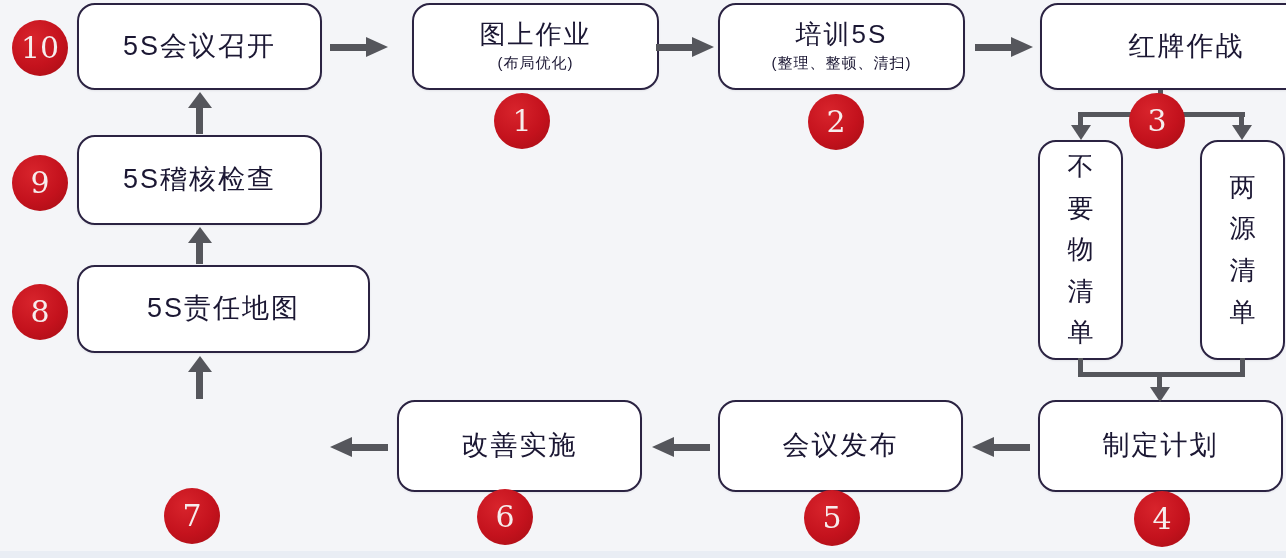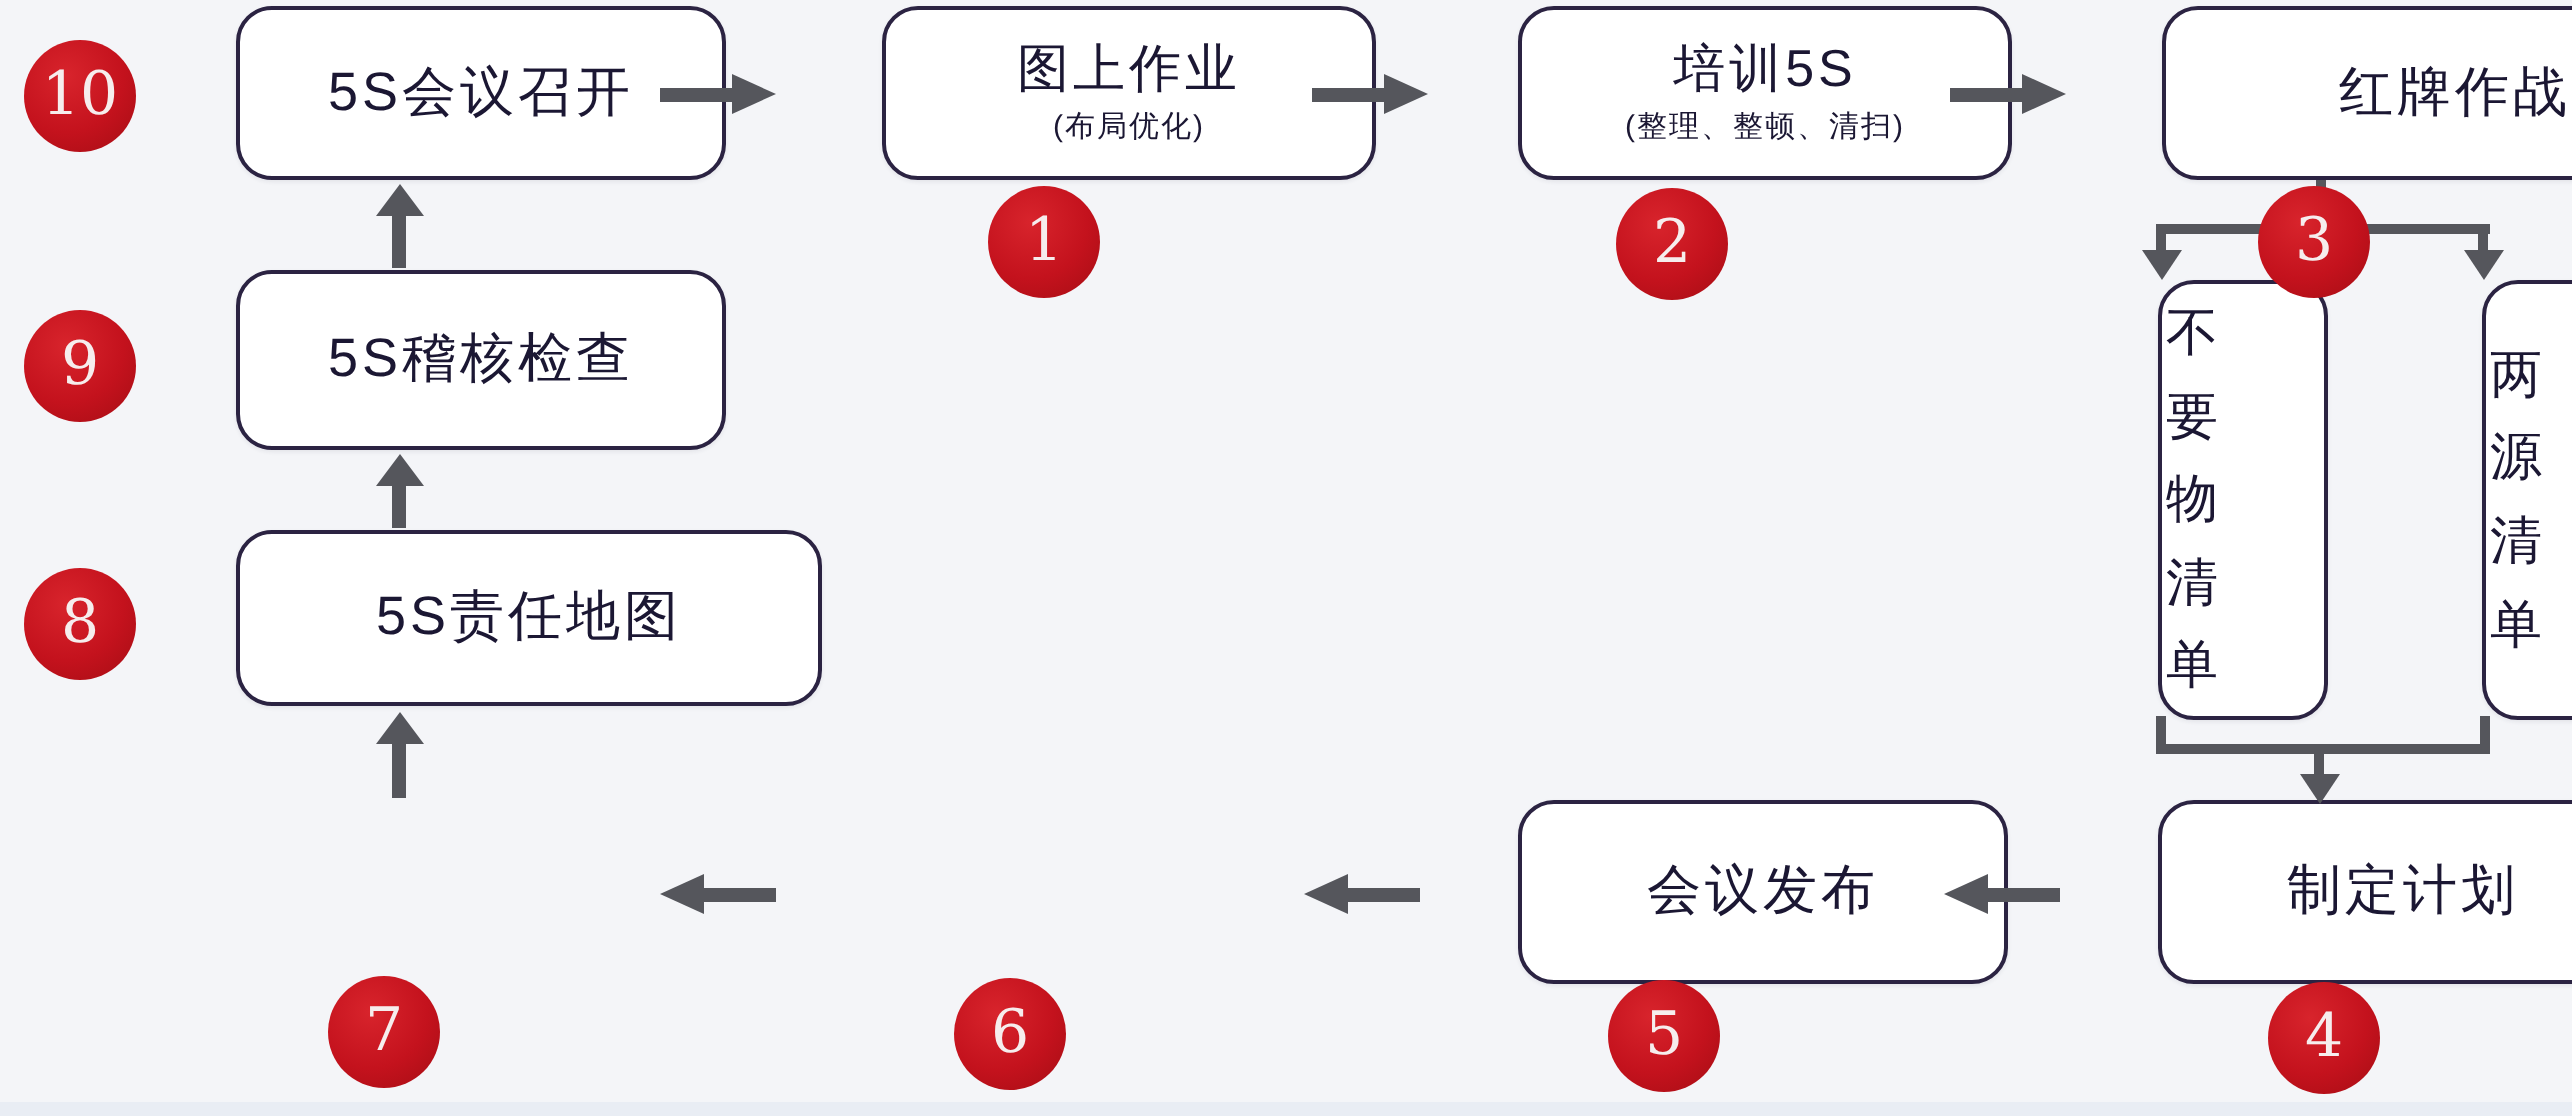--- a/index.html
+++ b/index.html
@@ -21,25 +21,24 @@
   .bottom-strip{
     position:absolute;left:0;bottom:0;width:100%;height:7px;
     background:#e9edf4;
   }
   .node{
     position:absolute;
     background:var(--box-fill);
     border:2px solid var(--box-border);
     border-radius:18px;
     display:flex;flex-direction:column;
-    justify-content:center;
+    align-items:center;justify-content:center;
     box-sizing:border-box;
     color:var(--text);
     box-shadow:0 1px 2px rgba(40,36,70,.08);
-    margin-left:41px;
   }
   .node .label{
     font-size:27px;
     letter-spacing:2px;
     text-align:center;
     white-space:nowrap;
     line-height:1.15;
   }
   .node .label.small{font-size:26px;}
   .node .sublabel{
@@ -91,39 +90,42 @@
   .cline{position:absolute;background:var(--arrow-gray);z-index:1;}
 </style>
 </head>
 <body>
 
 <div class="canvas">
 
   <div class="node" style="left:77px;top:3px;width:245px;height:87px">
     <div class="label">5S会议召开</div>
   </div>
-  <div class="node" style="left:400px;top:3px;width:247px;height:87px">
+  <div class="node" style="left:412px;top:3px;width:247px;height:87px">
     <div class="label small">图上作业</div>
     <div class="sublabel">(布局优化)</div>
   </div>
   <div class="node" style="left:718px;top:3px;width:247px;height:87px">
     <div class="label small">培训5S</div>
     <div class="sublabel">(整理、整顿、清扫)</div>
   </div>
   <div class="node" style="left:1040px;top:3px;width:293px;height:87px">
     <div class="label">红牌作战</div>
   </div>
 
   <div class="node" style="left:77px;top:135px;width:245px;height:90px">
     <div class="label">5S稽核检查</div>
   </div>
   <div class="node" style="left:77px;top:265px;width:293px;height:88px">
     <div class="label">5S责任地图</div>
   </div>
 
+  <div class="node" style="left:397px;top:400px;width:245px;height:92px">
+    <div class="label">改善实施</div>
+  </div>
   <div class="node" style="left:718px;top:400px;width:245px;height:92px">
     <div class="label">会议发布</div>
   </div>
   <div class="node vlist" style="left:1038px;top:140px;width:85px;height:220px">
     <div class="label">不要物清单</div>
   </div>
 
   <div class="node" style="left:1038px;top:400px;width:245px;height:92px">
     <div class="label">制定计划</div>
   </div>

